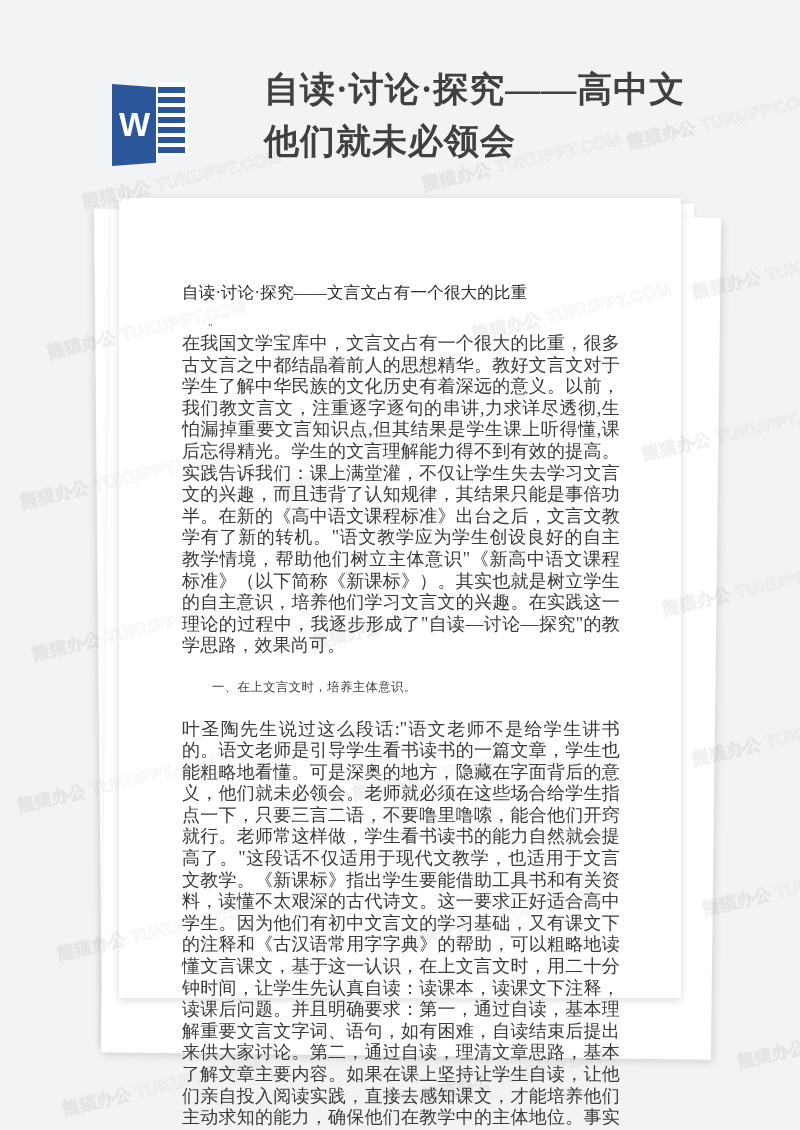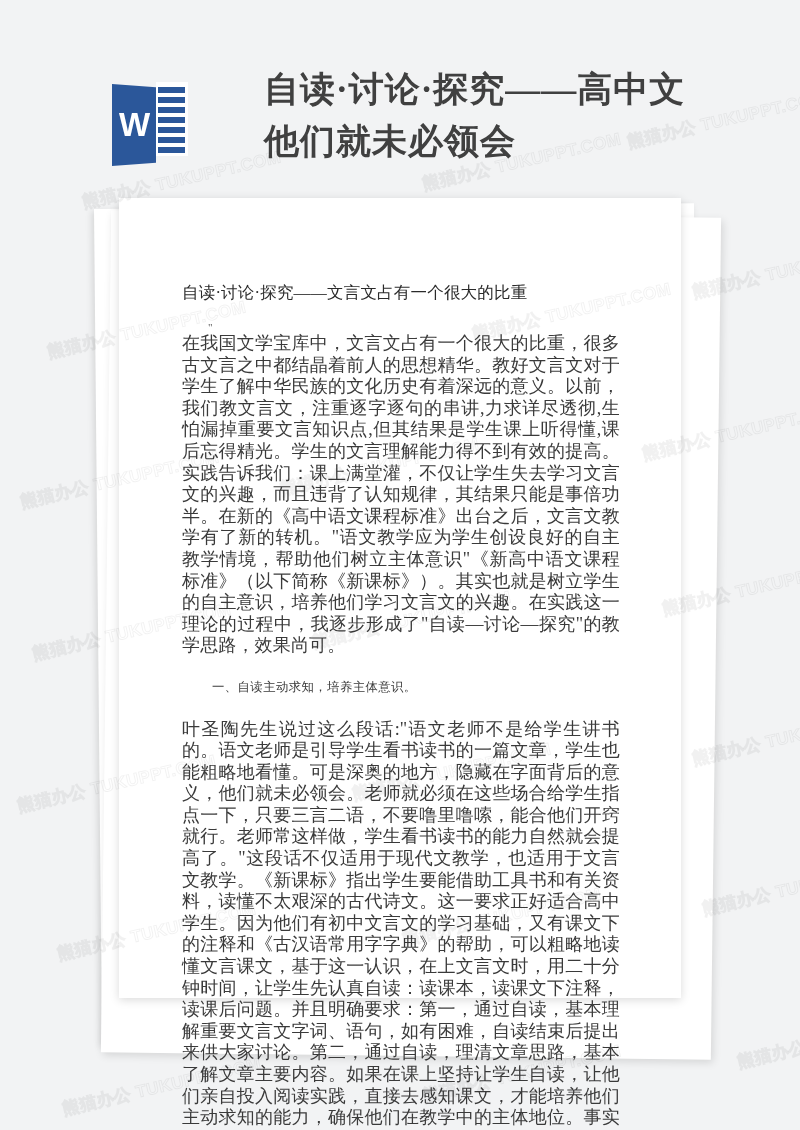--- a/index.html
+++ b/index.html
@@ -229,21 +229,21 @@
 
 <div class="doc-page">
   <div class="doc-inner">
 
     <div class="doc-title">自读·讨论·探究——文言文占有一个很大的比重</div>
 
     <div class="stray-quote">"</div>
 
     <p class="para indent">在我国文学宝库中，文言文占有一个很大的比重，很多古文言之中都结晶着前人的思想精华。教好文言文对于学生了解中华民族的文化历史有着深远的意义。以前，我们教文言文，注重逐字逐句的串讲,力求详尽透彻,生怕漏掉重要文言知识点,但其结果是学生课上听得懂,课后忘得精光。学生的文言理解能力得不到有效的提高。实践告诉我们：课上满堂灌，不仅让学生失去学习文言文的兴趣，而且违背了认知规律，其结果只能是事倍功半。在新的《高中语文课程标准》出台之后，文言文教学有了新的转机。"语文教学应为学生创设良好的自主教学情境，帮助他们树立主体意识"《新高中语文课程标准》（以下简称《新课标》）。其实也就是树立学生的自主意识，培养他们学习文言文的兴趣。在实践这一理论的过程中，我逐步形成了"自读—讨论—探究"的教学思路，效果尚可。</p>
 
-    <div class="section-head">一、自读主动求知，培养主体意识。</div>
+    <div class="section-head">一、在上文言文时，培养主体意识。</div>
 
     <p class="para">叶圣陶先生说过这么段话:"语文老师不是给学生讲书的。语文老师是引导学生看书读书的一篇文章，学生也能粗略地看懂。可是深奥的地方，隐藏在字面背后的意义，他们就未必领会。老师就必须在这些场合给学生指点一下，只要三言二语，不要噜里噜嗦，能合他们开窍就行。老师常这样做，学生看书读书的能力自然就会提高了。"这段话不仅适用于现代文教学，也适用于文言文教学。《新课标》指出学生要能借助工具书和有关资料，读懂不太艰深的古代诗文。这一要求正好适合高中学生。因为他们有初中文言文的学习基础，又有课文下的注释和《古汉语常用字字典》的帮助，可以粗略地读懂文言课文，基于这一认识，在上文言文时，用二十分钟时间，让学生先认真自读：读课本，读课文下注释，读课后问题。并且明确要求：第一，通过自读，基本理解重要文言文字词、语句，如有困难，自读结束后提出来供大家讨论。第二，通过自读，理清文章思路，基本了解文章主要内容。如果在课上坚持让学生自读，让他们亲自投入阅读实践，直接去感知课文，才能培养他们主动求知的能力，确保他们在教学中的主体地位。事实也证明如此，比如在教《子路、曾皙、冉有、公西华侍坐》（以下简称《侍坐》）一文中，学生通过自读，大体能熟知重要文言字词和句式，也能说出文章的主要内容。其实在经过一段时间的训练之后，学生逐步养成了自读的习惯，学会了自读的方法。他们能借助工具书和课文下注释，基本上扫清字词障碍，而且还能提出非常具有思考价值的问题。他们因此获得了学习文言文的乐趣，提高了主动求知的信心,从怕学文言文到爱学文言文进而会学文言文。</p>
 
     <div class="section-head">二、讨论有的放矢，培养合作意识。</div>
 
   </div>
 </div>
 
 <div class="watermark-layer">
   <div class="wm" style="left:80px;  top:168px;">熊猫办公 TUKUPPT.COM</div>

